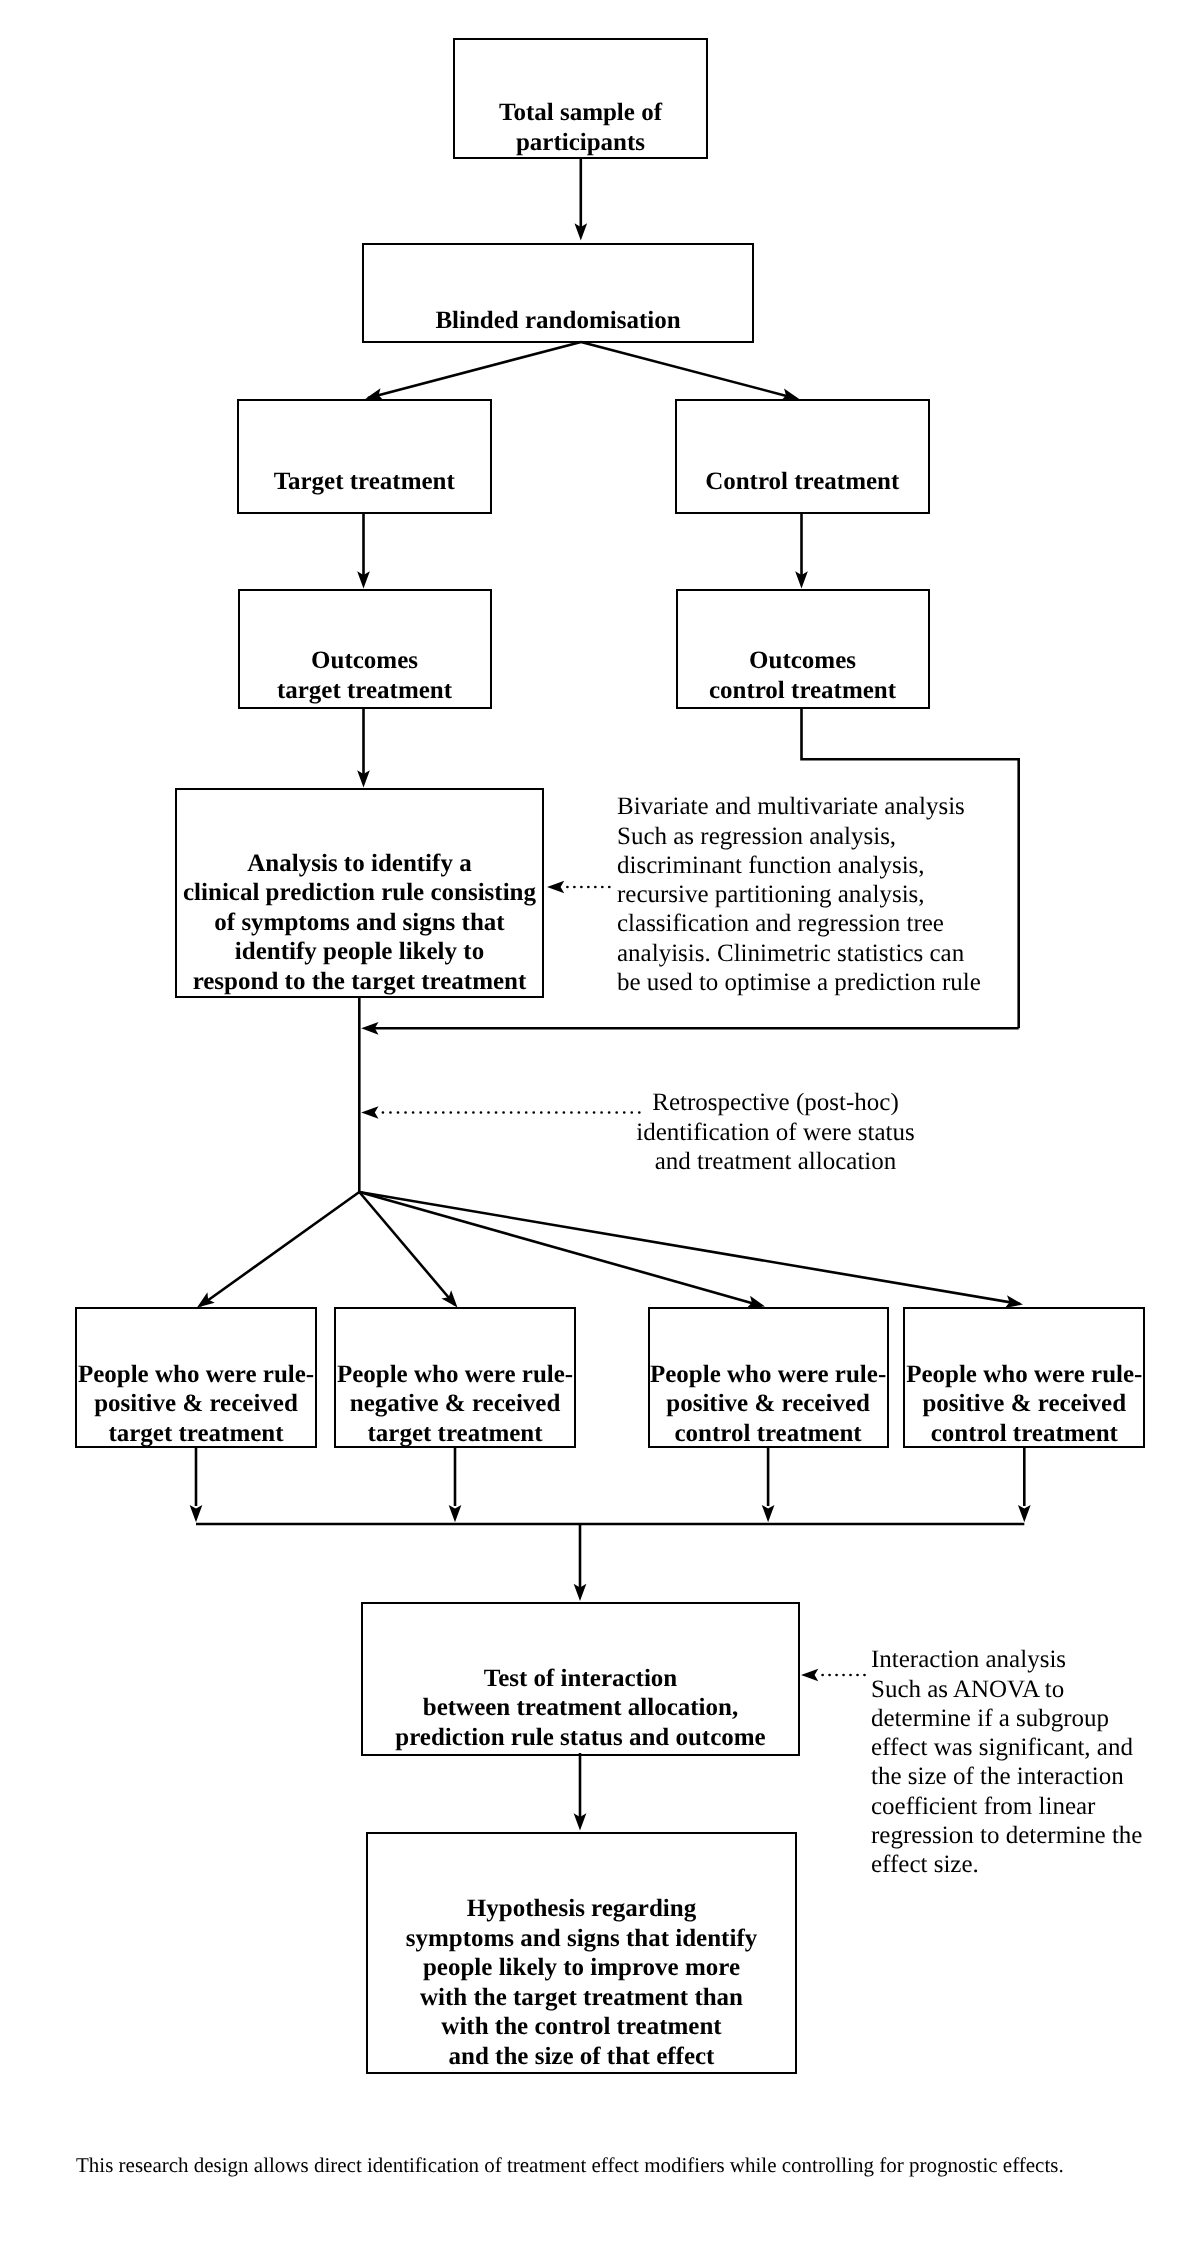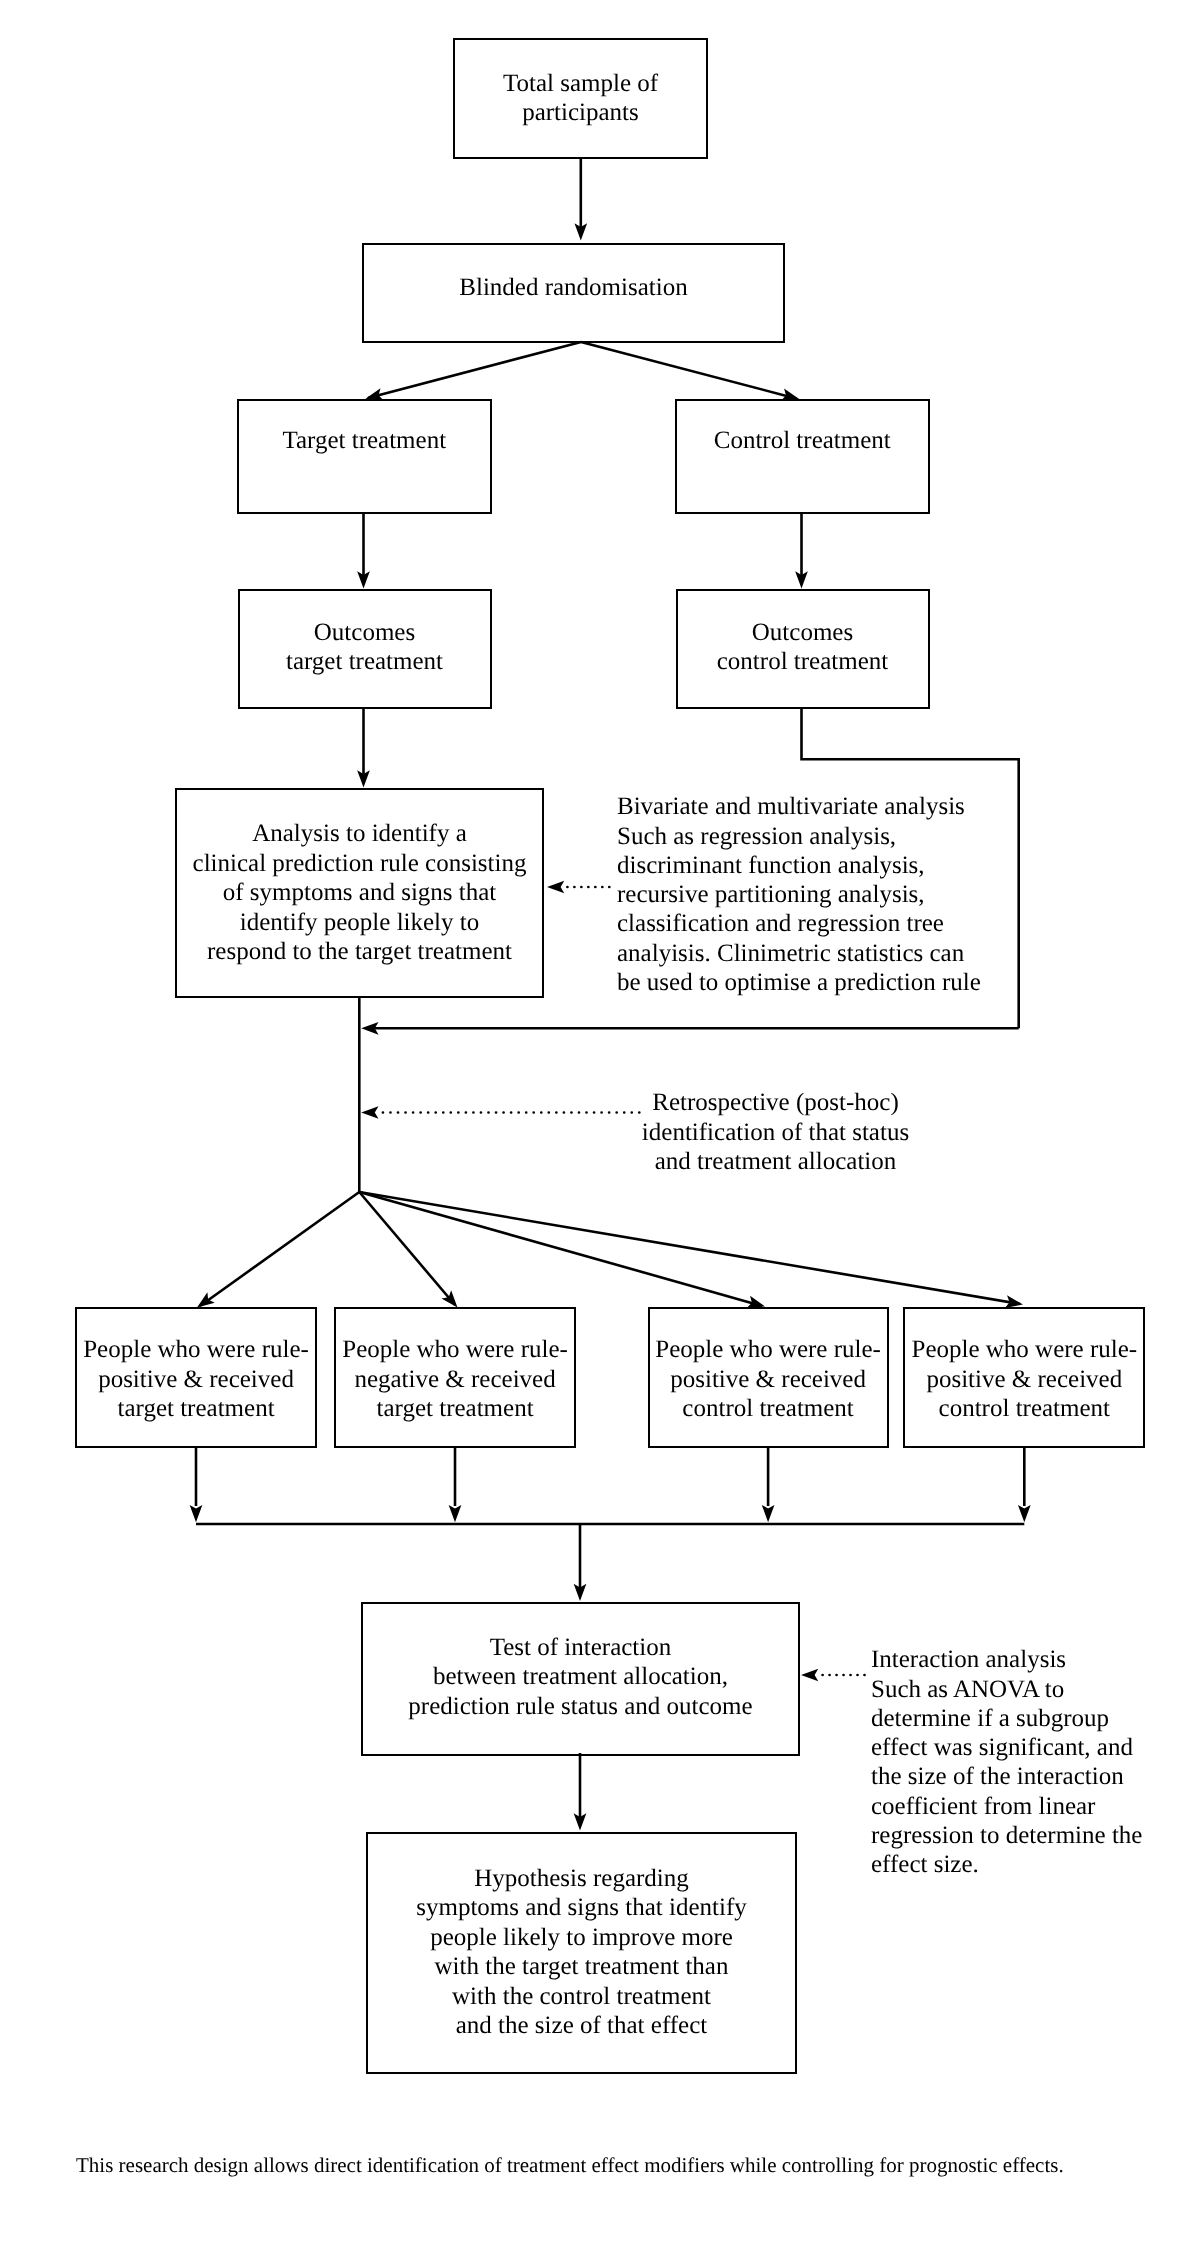--- a/index.html
+++ b/index.html
@@ -3,21 +3,21 @@
 <meta charset="utf-8">
 <title>Research design flow chart</title>
 <style>
   html,body{margin:0;padding:0;background:#ffffff;}
   body{width:1200px;height:2261px;position:relative;
        font-family:"Liberation Serif","DejaVu Serif",serif;
        color:#000000;-webkit-font-smoothing:antialiased;text-rendering:geometricPrecision;}
   #canvas{position:absolute;left:0;top:0;width:1200px;height:2261px;overflow:hidden;background:#fff;}
   svg.lines{position:absolute;left:0;top:0;width:1200px;height:2261px;}
   .box{position:absolute;box-sizing:border-box;border:2.6px solid #000;background:transparent;
-       display:flex;align-items:center;justify-content:center;}
+       display:flex;align-items:flex-end;justify-content:center;font-weight:bold;}
   .box .txt{font-size:25px;line-height:29.5px;text-align:center;white-space:pre-line;}
   .note{position:absolute;font-size:25px;line-height:29.3px;white-space:pre-line;}
   .note-c{position:absolute;font-size:25px;line-height:29.3px;white-space:pre-line;text-align:center;}
   .note-hd{}
   .caption{position:absolute;font-size:21px;line-height:35px;text-align:justify;}
 </style>
 </head>
 <body>
 
 <div id="canvas">
@@ -89,21 +89,21 @@
     <line x1="864.5" y1="1675" x2="820" y2="1675" stroke-width="2.7" stroke-linecap="round" stroke-dasharray="0.01 6.97"></line>
     <use href="#ahd" transform="translate(801,1675) rotate(90)" stroke="none"></use>
   </g>
 </svg>
 
 <div class="box" style="left:453px;top:37.5px;width:255px;height:121.5px;">
   <div class="txt">Total sample of
 participants</div>
 </div>
 
-<div class="box" style="left:362px;top:242.8px;width:423px;height:100px;">
+<div class="box" style="left:362px;top:242.8px;width:392px;height:100px;">
   <div class="txt" style="transform:translateY(-5px);">Blinded randomisation</div>
 </div>
 
 <div class="box" style="left:237px;top:398.7px;width:254.5px;height:114.9px;">
   <div class="txt" style="transform:translateY(-15.5px);">Target treatment</div>
 </div>
 
 <div class="box" style="left:675px;top:398.7px;width:254.5px;height:114.9px;">
   <div class="txt" style="transform:translateY(-15.5px);">Control treatment</div>
 </div>
@@ -168,21 +168,21 @@
 <div class="note" style="left:617px;top:763px;">
 <div class="note-hd">Bivariate and multivariate analysis</div><div>Such as regression analysis,
 discriminant function analysis,
 recursive partitioning analysis,
 classification and regression tree
 analyisis. Clinimetric statistics can
 be used to optimise a prediction rule</div></div>
 
 <div class="note-c" style="left:600px;top:1059px;width:351px;">
 <div>Retrospective (post-hoc)
-identification of that status
+identification of were status
 and treatment allocation</div></div>
 
 <div class="note" style="left:871px;top:1616px;">
 <div class="note-hd">Interaction analysis</div><div>Such as ANOVA to
 determine if a subgroup
 effect was significant, and
 the size of the interaction
 coefficient from linear
 regression to determine the
 effect size.</div></div>

